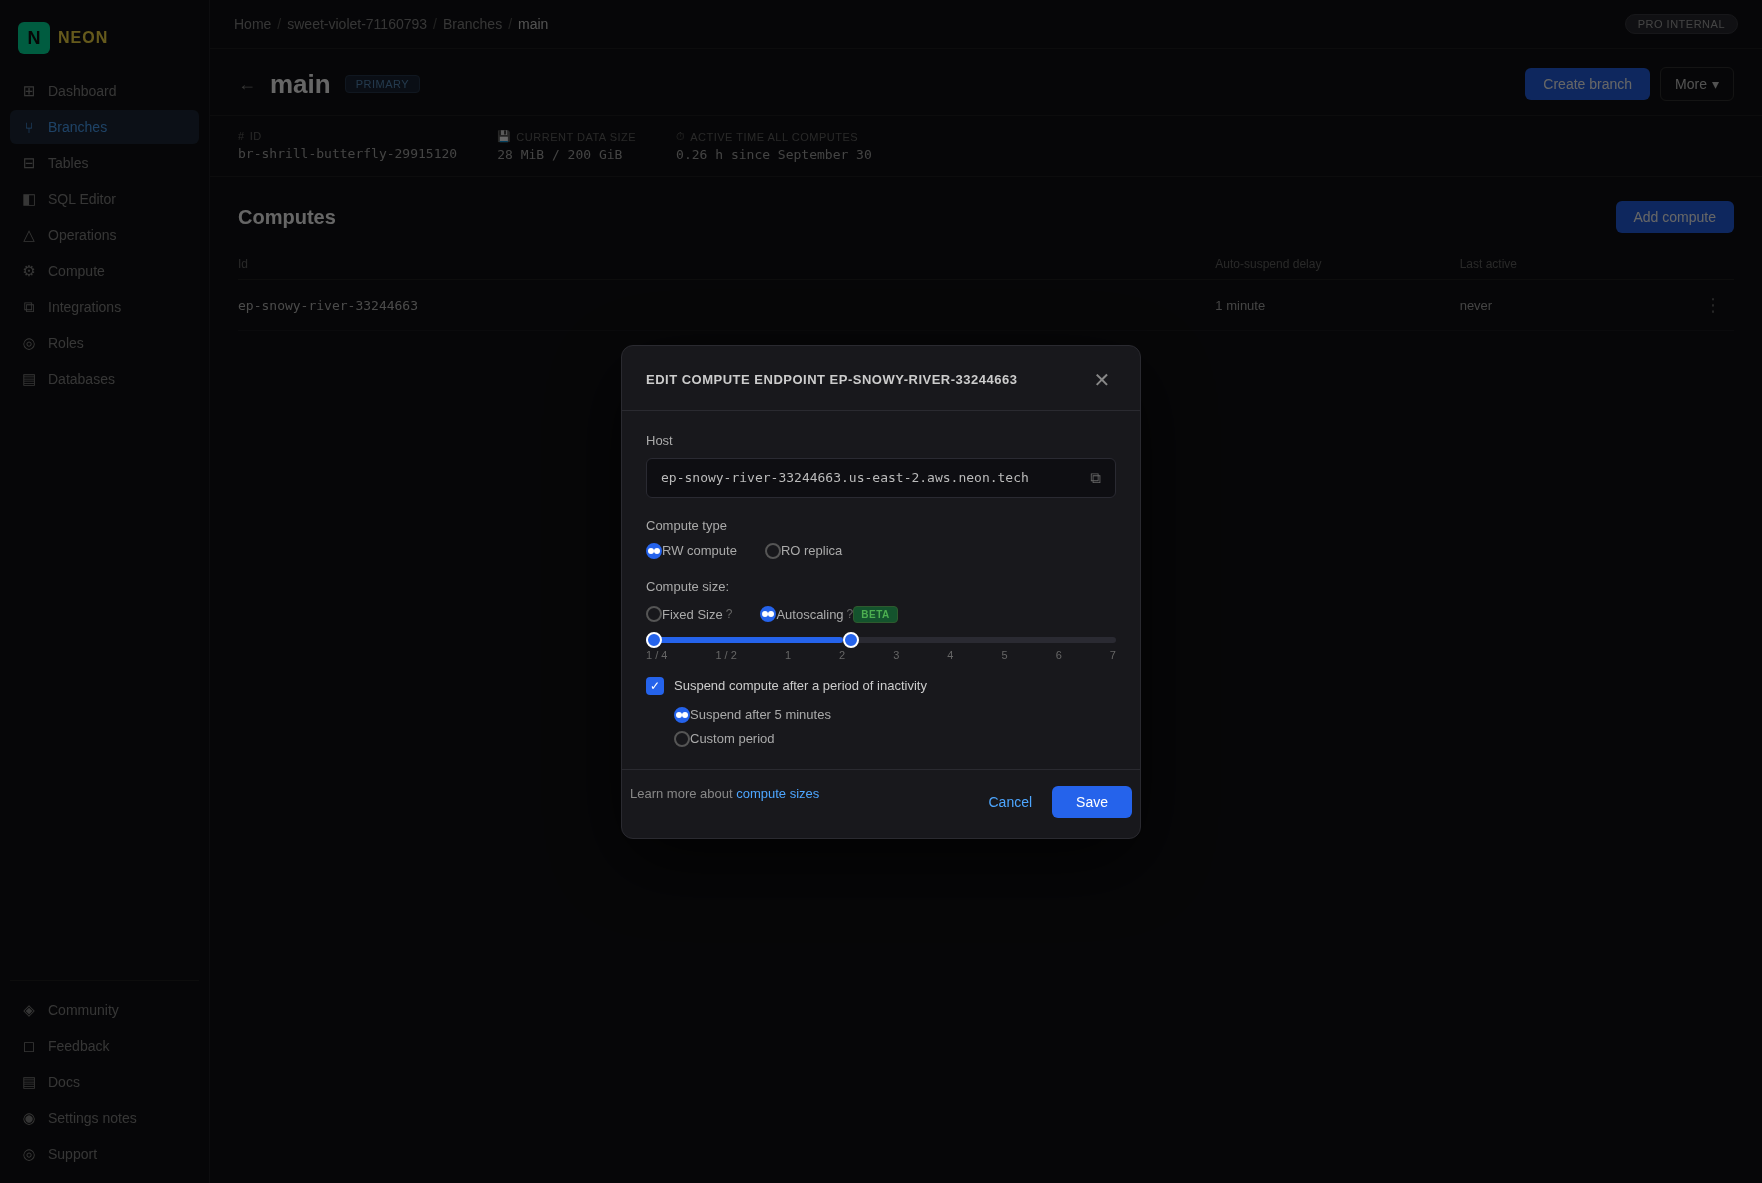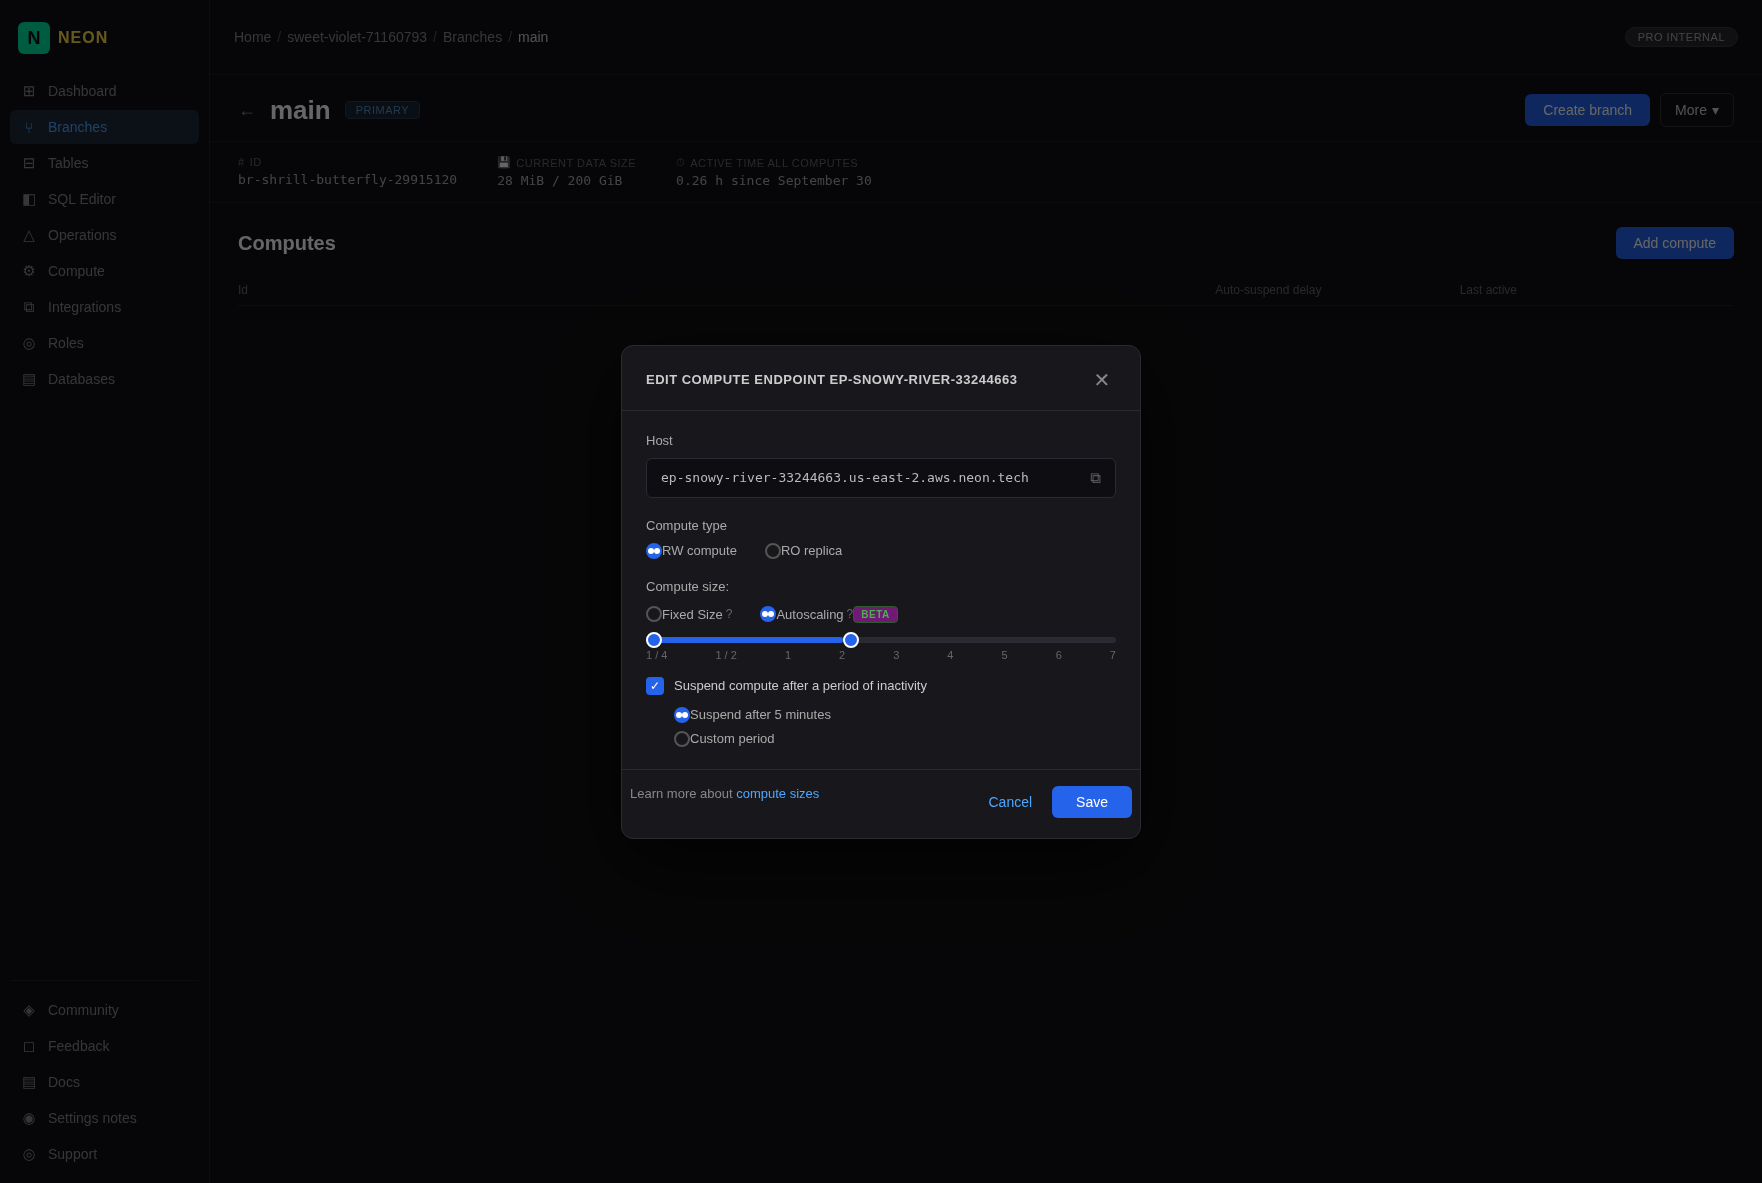--- a/index.html
+++ b/index.html
@@ -93,21 +93,21 @@
       background: #111114;
       position: relative;
       overflow: hidden;
     }
 
     
     .topbar {
       display: flex;
       align-items: center;
       justify-content: space-between;
-      padding: 27px 24px;
+      padding: 14px 24px;
       border-bottom: 1px solid #1e1e22;
       background: #111114;
     }
     .breadcrumb {
       display: flex;
       align-items: center;
       gap: 6px;
       color: #888;
       font-size: 14px;
     }
@@ -378,21 +378,21 @@
       margin-bottom: 12px;
       font-weight: 500;
     }
     .size-options {
       display: flex;
       align-items: center;
       gap: 28px;
       margin-bottom: 14px;
     }
     .beta-badge {
-      background: #701a75;
+      background: #14532d;
       color: #4caf50;
       border: 1px solid #2e5a2e;
       border-radius: 4px;
       font-size: 10px;
       padding: 2px 7px;
       letter-spacing: 0.5px;
       font-weight: 600;
     }
     .min-max-row {
       display: flex;
@@ -644,20 +644,28 @@
       <span class="computes-title">Computes</span>
       <button class="btn-add-compute">Add compute</button>
     </div>
     <div class="computes-table-header">
       <span>Id</span>
       <span></span>
       <span></span>
       <span>Auto-suspend delay</span>
       <span>Last active</span>
       <span></span>
+    </div>
+    <div class="computes-table-row">
+      <span class="compute-id">ep-snowy-river-33244663</span>
+      <span></span>
+      <span></span>
+      <span>1 minute</span>
+      <span>never</span>
+      <span class="three-dots">⋮</span>
     </div>
   </div>
 
   <div class="overlay">
     <div class="modal">
       <div class="modal-header">
         <span class="modal-title">EDIT COMPUTE ENDPOINT EP-SNOWY-RIVER-33244663</span>
         <button class="modal-close">✕</button>
       </div>
       <div class="modal-body">

